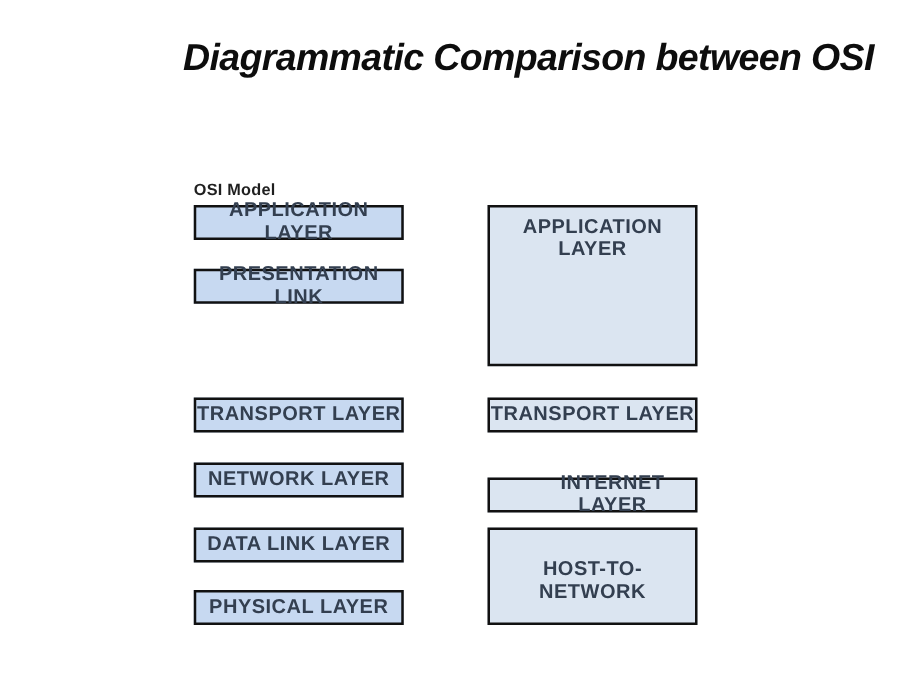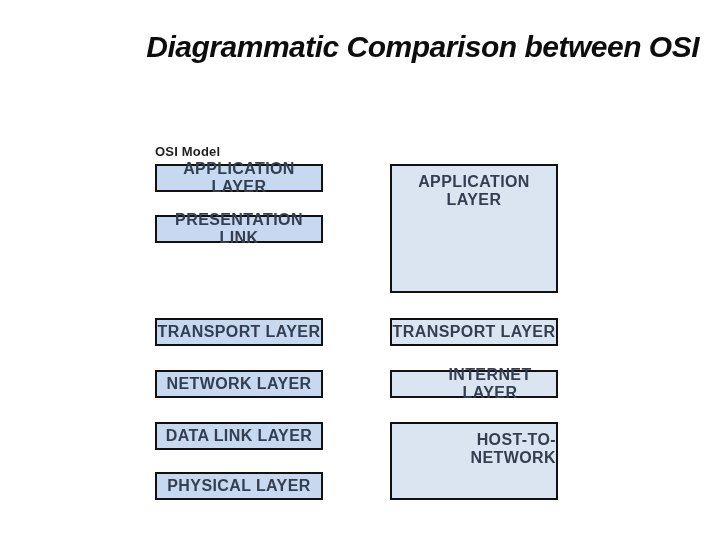--- a/index.html
+++ b/index.html
@@ -67,28 +67,27 @@
   .osi-box.r5 { top: 422px; }
   .osi-box.r6 { top: 472px; }
 
   .tcpip-box.tall-app {
     top: 164px;
     height: 129px;
     align-items: flex-start;
     padding-top: 7px;
   }
   .tcpip-box.r3 { top: 318px; }
-  .tcpip-box.r4 { top: 370px; padding-left: 32px; }
+  .tcpip-box.r4 { top: 382px; padding-left: 32px; }
   .tcpip-box.tall-host {
     top: 422px;
     height: 78px;
-    flex-direction: column;
+    flex-direction: row;
     justify-content: flex-start;
     padding-top: 7px;
-    text-align: right;
   }
   .tall-host .host-line2 {
     margin-top: 10px;
     width: 150px;
     line-height: 15px;
   }
 </style>
 </head>
 <body>
 

